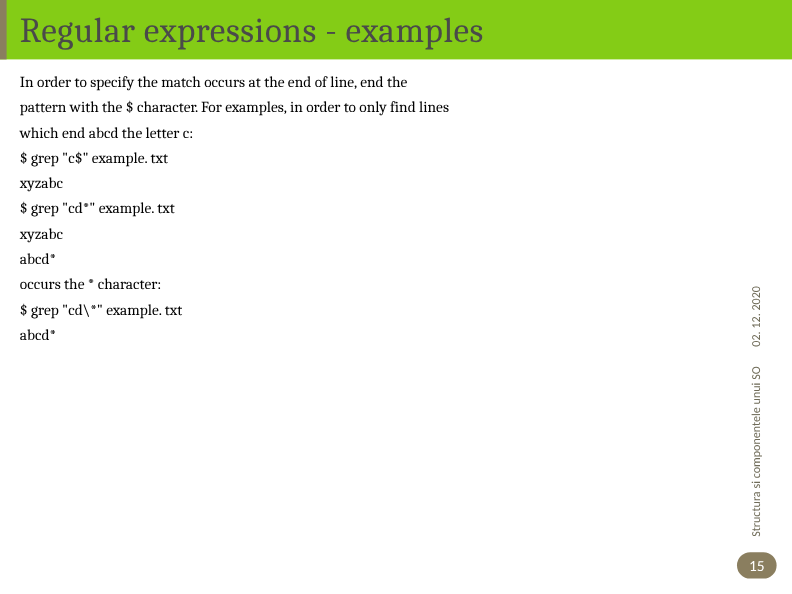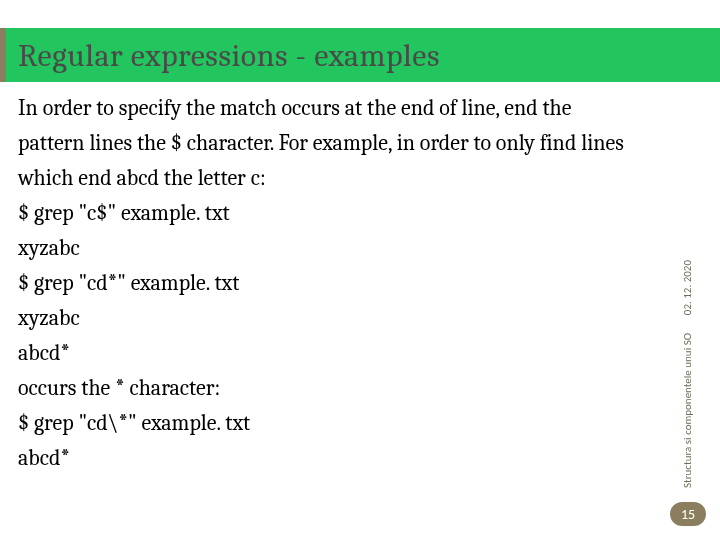--- a/index.html
+++ b/index.html
@@ -5,44 +5,43 @@
   * { margin: 0; padding: 0; box-sizing: border-box; }
   body {
     width: 720px;
     height: 540px;
     background: #ffffff;
     font-family: Cambria, Georgia, serif;
     position: relative;
     overflow: hidden;
   }
   .header-band {
-    background: #22c55e;
+    background: #84cc16;
     height: 54px;
     display: flex;
     align-items: center;
     padding-left: 18px;
     position: relative;
-    margin-top: 28px;
   }
   .header-band::before {
     content: "";
     position: absolute;
     left: 0; top: 0;
     width: 6px; height: 100%;
     background: #8a7e5f;
   }
   .title {
     font-size: 32px;
     color: #4a4a4a;
     font-weight: 400;
     letter-spacing: 0.5px;
   }
   .content {
     padding: 10px 70px 0 18px;
-    font-size: 22px;
+    font-size: 14px;
     line-height: 1.5;
     color: #000;
   }
   .content p { margin-bottom: 2px; }
   .right-rail {
     position: absolute;
     right: 8px;
     top: 60px;
     bottom: 8px;
     width: 48px;
@@ -78,21 +77,21 @@
 </style>
 </head>
 <body>
 
 <div class="header-band">
   <div class="title">Regular expressions - examples</div>
 </div>
 
 <div class="content">
   <p>In order to specify the match occurs at the end of line, end the</p>
-  <p>pattern lines the $ character. For example, in order to only find lines</p>
+  <p>pattern with the $ character. For examples, in order to only find lines</p>
   <p>which end abcd the letter c:</p>
   <p>$ grep "c$" example. txt</p>
   <p>xyzabc</p>
   <p>$ grep "cd*" example. txt</p>
   <p>xyzabc</p>
   <p>abcd*</p>
   <p>occurs the * character:</p>
   <p>$ grep "cd\*" example. txt</p>
   <p>abcd*</p>
 </div>

